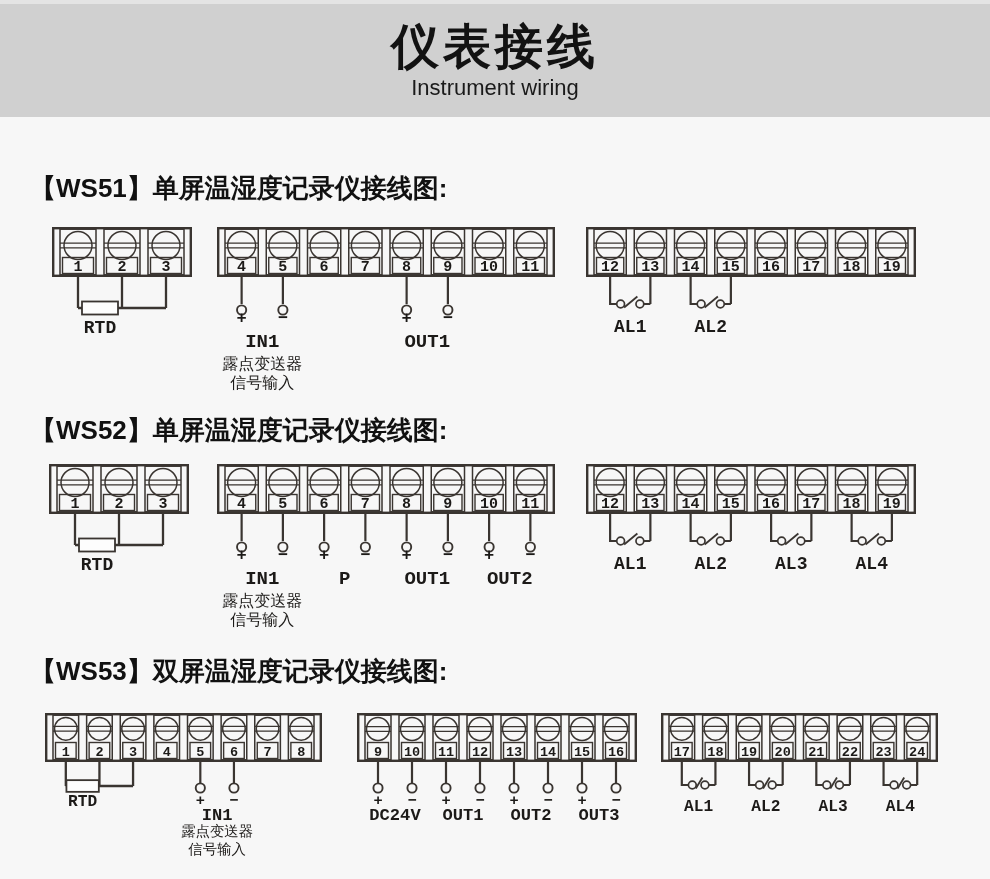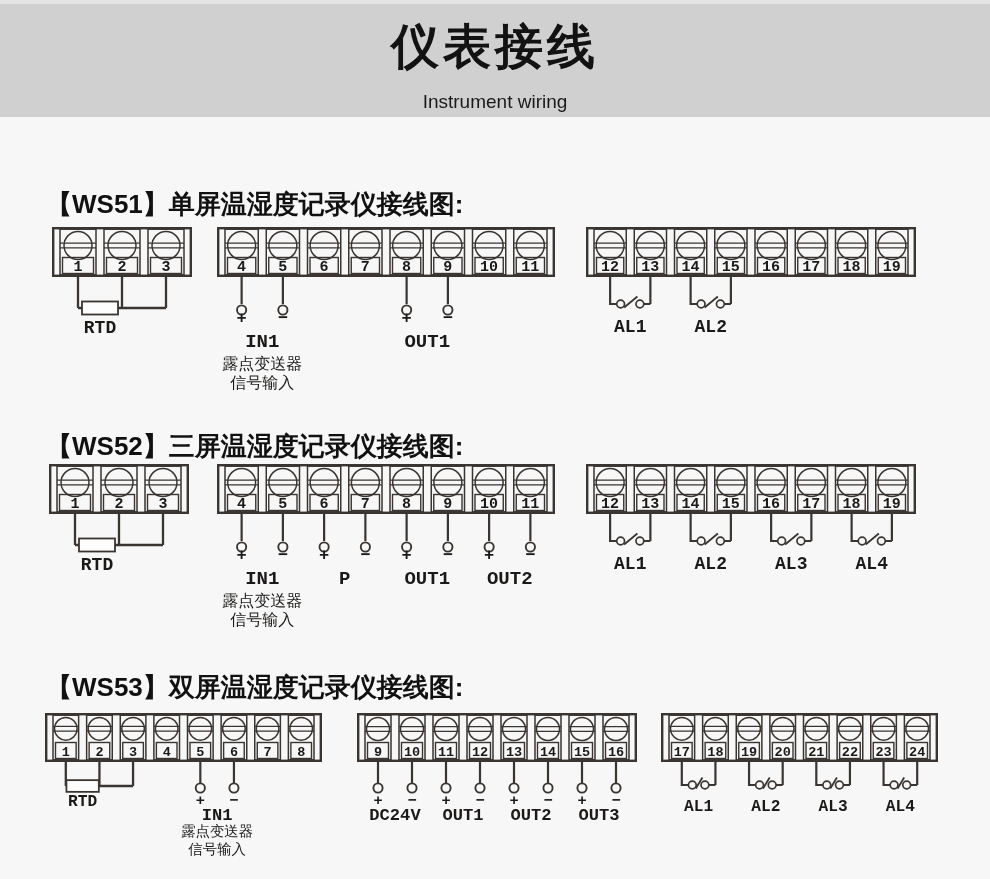--- a/index.html
+++ b/index.html
@@ -2,38 +2,38 @@
 <html><head>
 <meta charset="utf-8">
 <style>
   html,body{margin:0;padding:0;background:#f7f7f7;}
   .page{position:relative;width:990px;height:879px;background:#f7f7f7;overflow:hidden;
         font-family:"Liberation Sans",sans-serif;}
   .banner{position:absolute;top:0;left:0;width:990px;height:117px;background:#d0d0d0;text-align:center;}
   .banner .strip{position:absolute;top:0;left:0;width:100%;height:4px;background:#e4e4e4;}
   .banner h1{margin:0;padding-top:21px;font-size:48px;line-height:52px;font-weight:bold;
              color:#121212;letter-spacing:4px;font-family:"Liberation Sans",sans-serif;}
-  .banner .sub{font-size:19px;line-height:22px;margin-top:18px;color:#1a1a1a;}
-  h2.section-title{position:absolute;left:30px;margin:16px;font-size:26px;line-height:30px;
+  .banner .sub{font-size:22px;line-height:22px;margin-top:4px;color:#1a1a1a;}
+  h2.section-title{position:absolute;left:30px;margin:0;font-size:26px;line-height:30px;
                    font-weight:bold;color:#111;font-family:"Liberation Sans",sans-serif;white-space:nowrap;}
   svg.block{position:absolute;overflow:visible;}
 </style>
 </head>
 <body>
 
 <div class="page" id="page">
 
   <header class="banner">
     <div class="strip"></div>
     <h1>仪表接线</h1>
     <div class="sub">Instrument wiring</div>
   </header>
 
   <h2 class="section-title" style="top:173px">【WS51】单屏温湿度记录仪接线图:</h2>
-  <h2 class="section-title" style="top:415px">【WS52】三屏温湿度记录仪接线图:</h2>
+  <h2 class="section-title" style="top:415px">【WS52】单屏温湿度记录仪接线图:</h2>
   <h2 class="section-title" style="top:656px">【WS53】双屏温湿度记录仪接线图:</h2>
 
 <svg class="block" width="180" height="175" style="left:32px;top:227px">
       <rect x="21.2" y="1.2" width="137.6" height="47.6" fill="none" stroke="#3a3531" stroke-width="2.4"></rect>
       <rect x="28" y="2.2" width="36" height="45.6" fill="none" stroke="#3a3531" stroke-width="1.5"></rect>
       <path d="M28 16.1H64M28 20.9H64" stroke="#3a3531" stroke-width="1.2" fill="none"></path>
       <circle cx="46" cy="18.5" r="14" fill="none" stroke="#3a3531" stroke-width="1.5"></circle>
       <rect x="30.5" y="30.5" width="31" height="16" fill="none" stroke="#3a3531" stroke-width="1.4"></rect>
       <text x="46" y="43.5" text-anchor="middle" font-size="15" font-family="&quot;Liberation Mono&quot;,monospace" font-weight="600" fill="#1c1a18">1</text>
       <rect x="72" y="2.2" width="36" height="45.6" fill="none" stroke="#3a3531" stroke-width="1.5"></rect>

